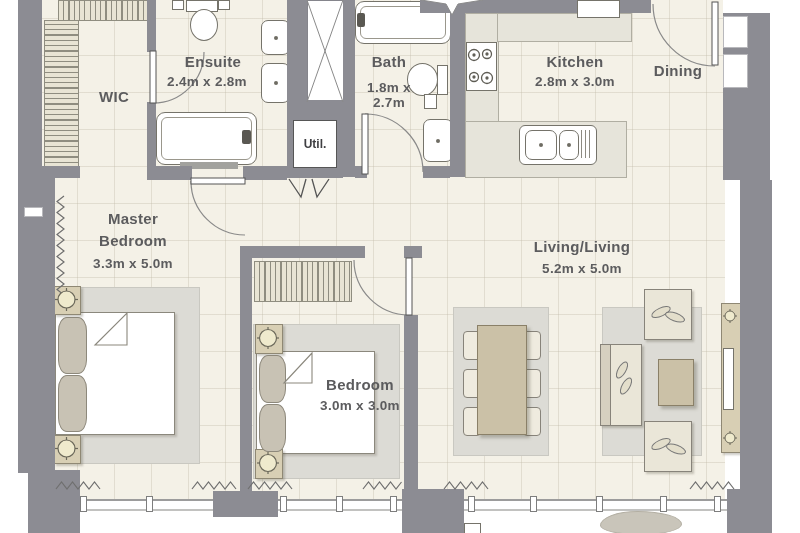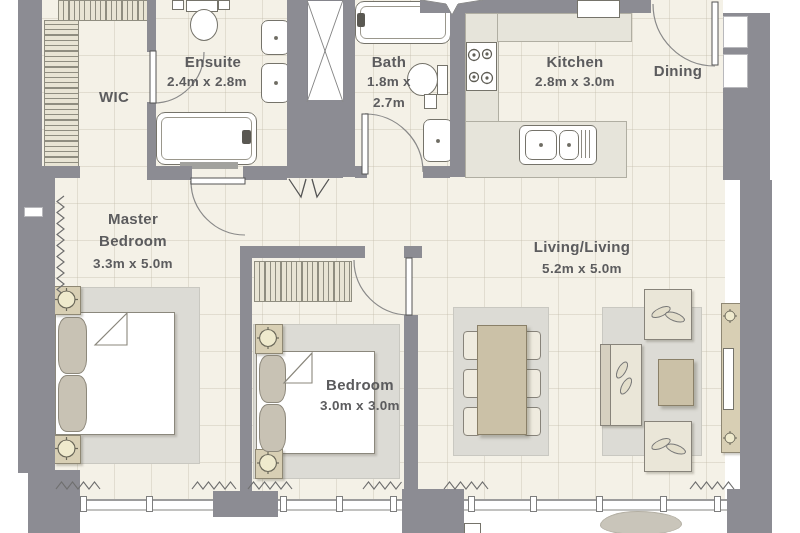--- a/index.html
+++ b/index.html
@@ -73,20 +73,23 @@
   <div class="abs f" style="left:190px;top:9px;width:26px;height:30px;border-radius:50%;"></div>
   <div class="abs f sink" style="left:261px;top:20px;width:27px;height:33px;"></div>
   <div class="abs f sink" style="left:261px;top:63px;width:27px;height:38px;"></div>
   <div class="abs f rd" style="left:156px;top:112px;width:99px;height:51px;border-radius:9px;">
     <div class="inner"></div>
   </div>
   <div class="abs tap" style="left:242px;top:130px;width:9px;height:14px;border-radius:2px;"></div>
   <div class="abs" style="left:180px;top:162px;width:58px;height:7px;background:#a2a29e;z-index:4;"></div>
 
   <div class="abs shaftbox" style="left:307px;top:0;width:36px;height:102px;"></div>
+  <div class="abs util-box" style="left:293px;top:120px;width:42px;height:46px;">
+    <span>Util.</span>
+  </div>
 
   <div class="abs f rd" style="left:355px;top:1px;width:94px;height:41px;border-radius:9px;">
     <div class="inner"></div>
   </div>
   <div class="abs tap" style="left:357px;top:13px;width:8px;height:14px;border-radius:2px;"></div>
   <div class="abs f" style="left:437px;top:65px;width:9px;height:28px;"></div>
   <div class="abs f" style="left:407px;top:63px;width:29px;height:31px;border-radius:50%;"></div>
   <div class="abs f" style="left:424px;top:94px;width:11px;height:13px;"></div>
   <div class="abs f sink" style="left:423px;top:119px;width:28px;height:41px;"></div>
 
@@ -278,21 +281,21 @@
       <ellipse cx="676" cy="449" rx="10" ry="4" transform="rotate(20 676 449)"></ellipse>
       <ellipse cx="622" cy="370" rx="9" ry="3.8" transform="rotate(-60 622 370)"></ellipse>
       <ellipse cx="626" cy="386" rx="9" ry="3.8" transform="rotate(-60 626 386)"></ellipse>
     </g>
   </svg>
 
   <div class="lbl s15" style="left:114px;top:53px;margin-top:35px;">WIC</div>
   <div class="lbl s15" style="left:213px;top:53px;">Ensuite</div>
   <div class="lbl s13" style="left:207px;top:74px;">2.4m x 2.8m</div>
   <div class="lbl s15" style="left:389px;top:53px;">Bath</div>
-  <div class="lbl s13" style="left:389px;top:74px;">1.8m x</div>
+  <div class="lbl s13" style="left:389px;top:80px;">1.8m x</div>
   <div class="lbl s13" style="left:389px;top:95px;">2.7m</div>
   <div class="lbl s15" style="left:575px;top:53px;">Kitchen</div>
   <div class="lbl s13" style="left:575px;top:74px;">2.8m x 3.0m</div>
   <div class="lbl s15" style="left:678px;top:62px;">Dining</div>
   <div class="lbl s15" style="left:133px;top:210px;">Master</div>
   <div class="lbl s15" style="left:133px;top:232px;">Bedroom</div>
   <div class="lbl s13" style="left:133px;top:256px;">3.3m x 5.0m</div>
   <div class="lbl s15" style="left:360px;top:376px;">Bedroom</div>
   <div class="lbl s13" style="left:360px;top:398px;">3.0m x 3.0m</div>
   <div class="lbl s15" style="left:582px;top:238px;">Living/Living</div>

